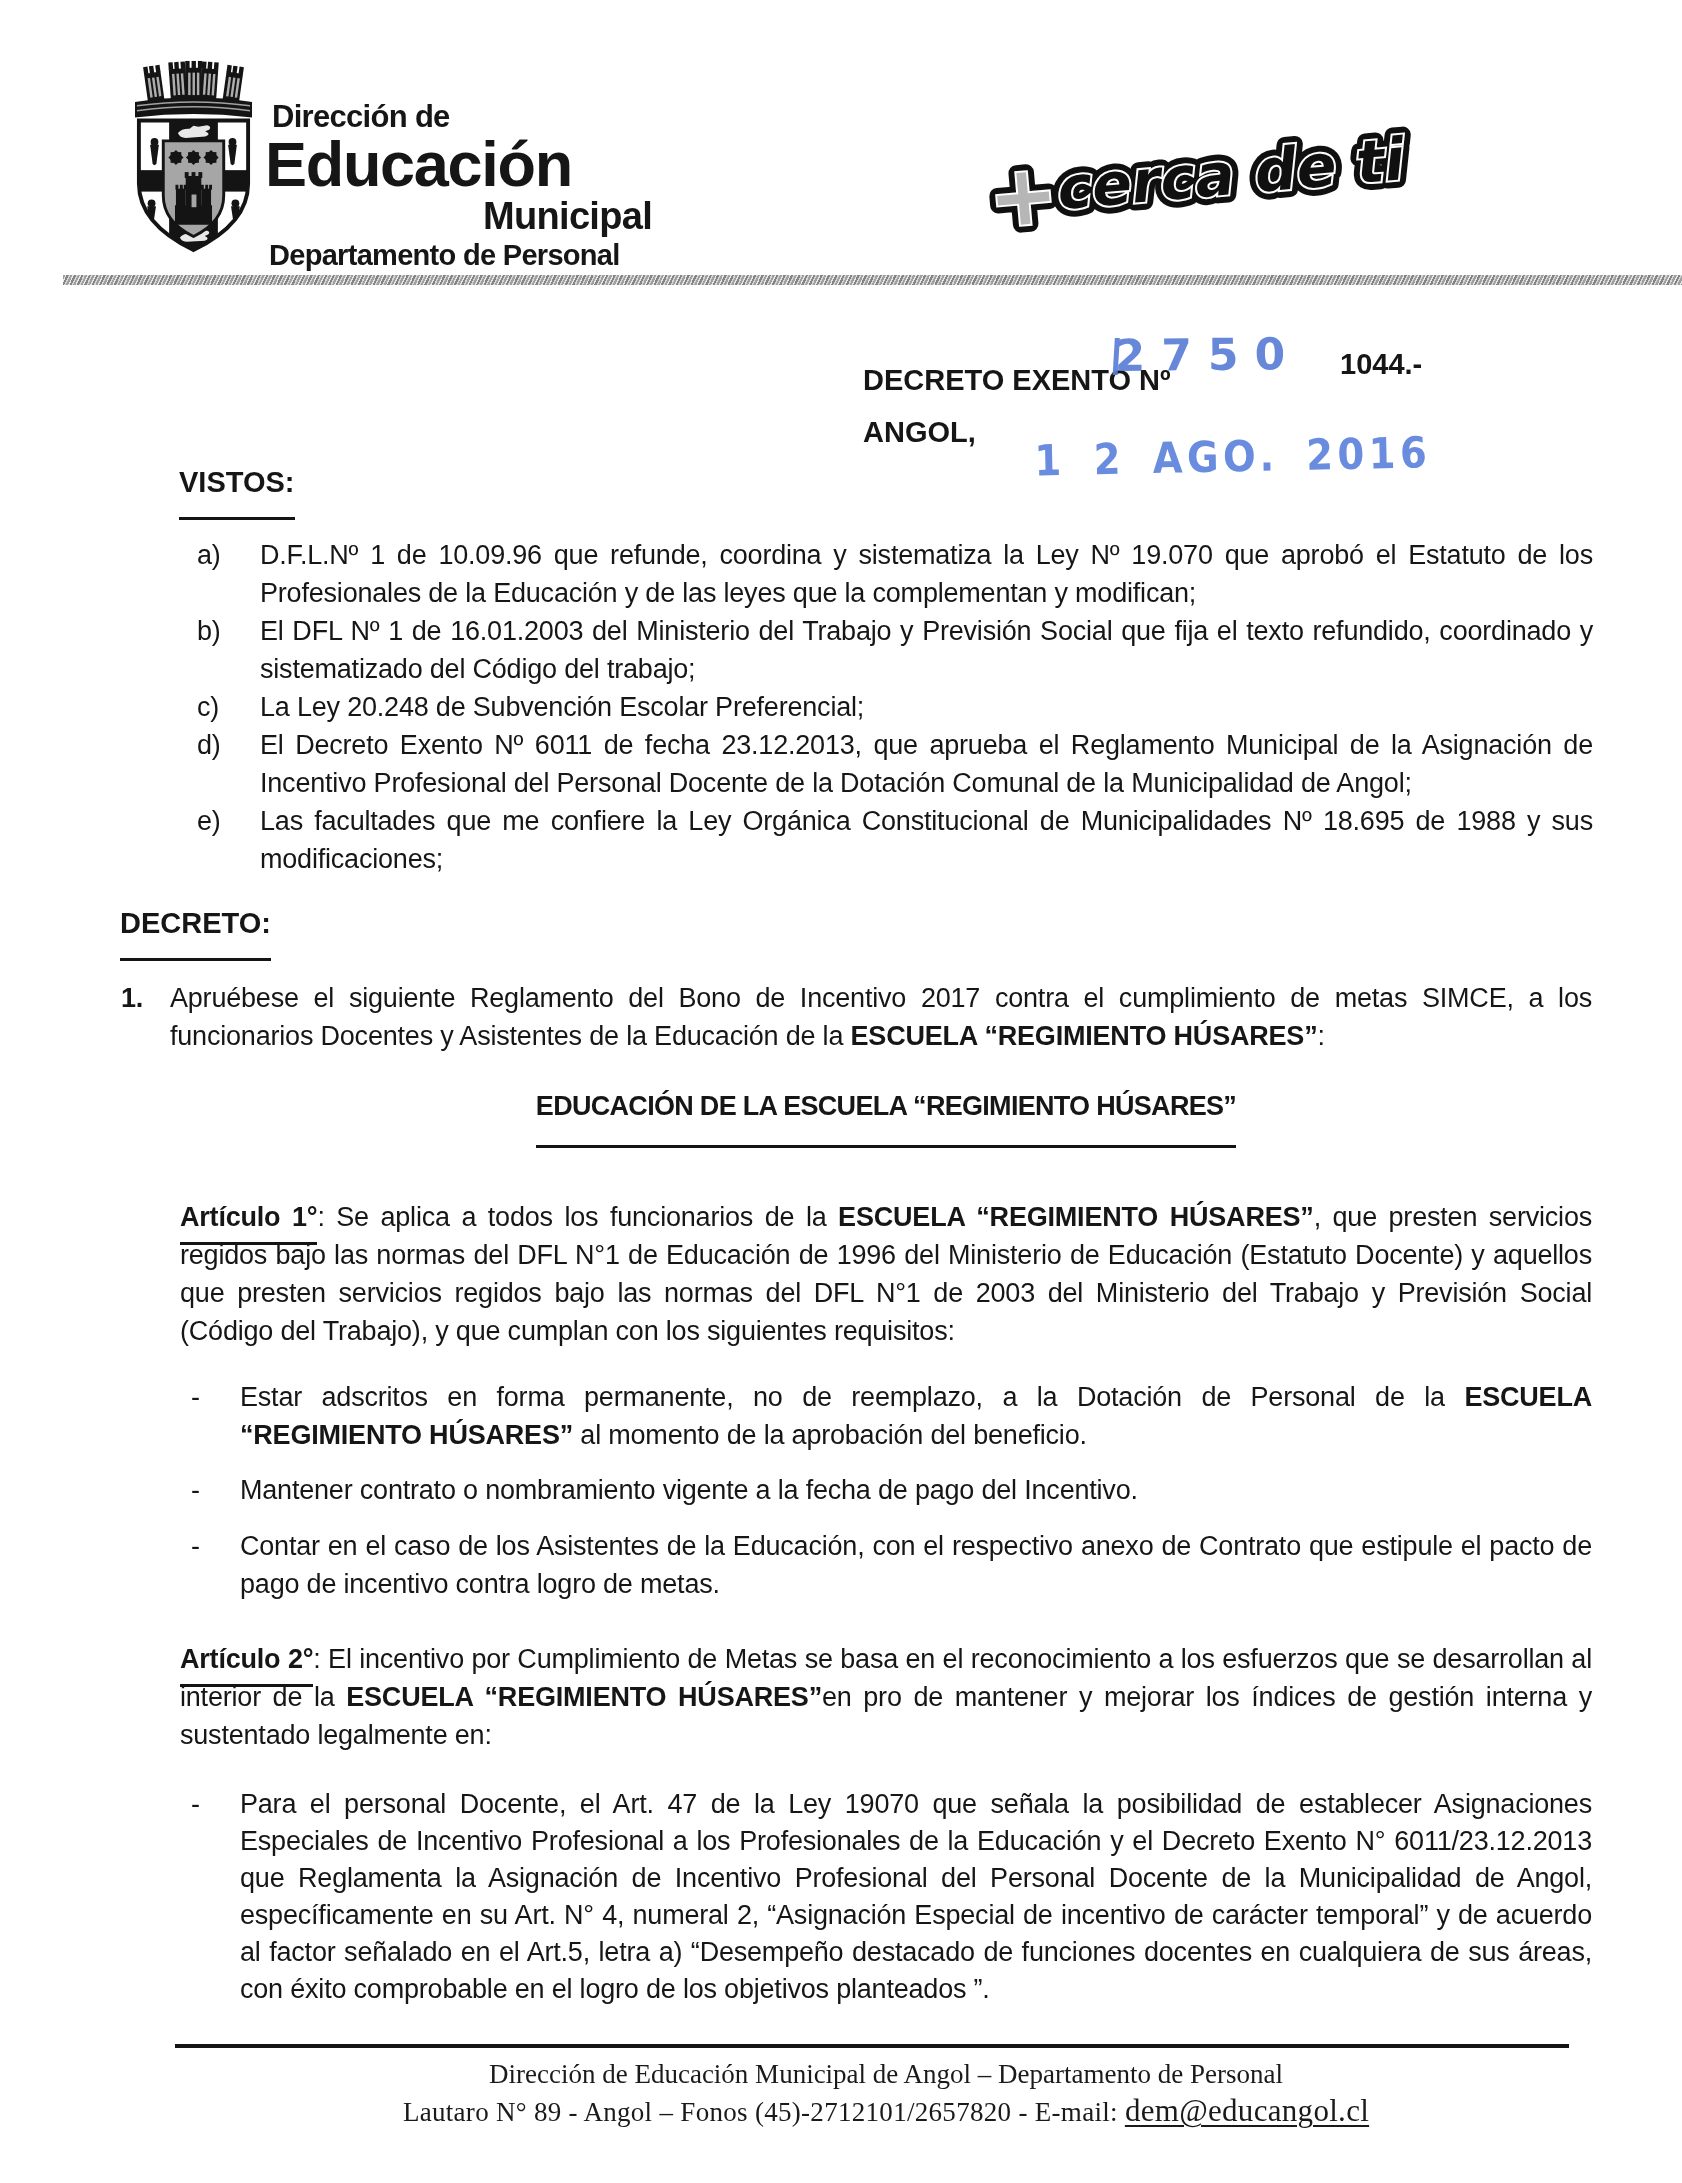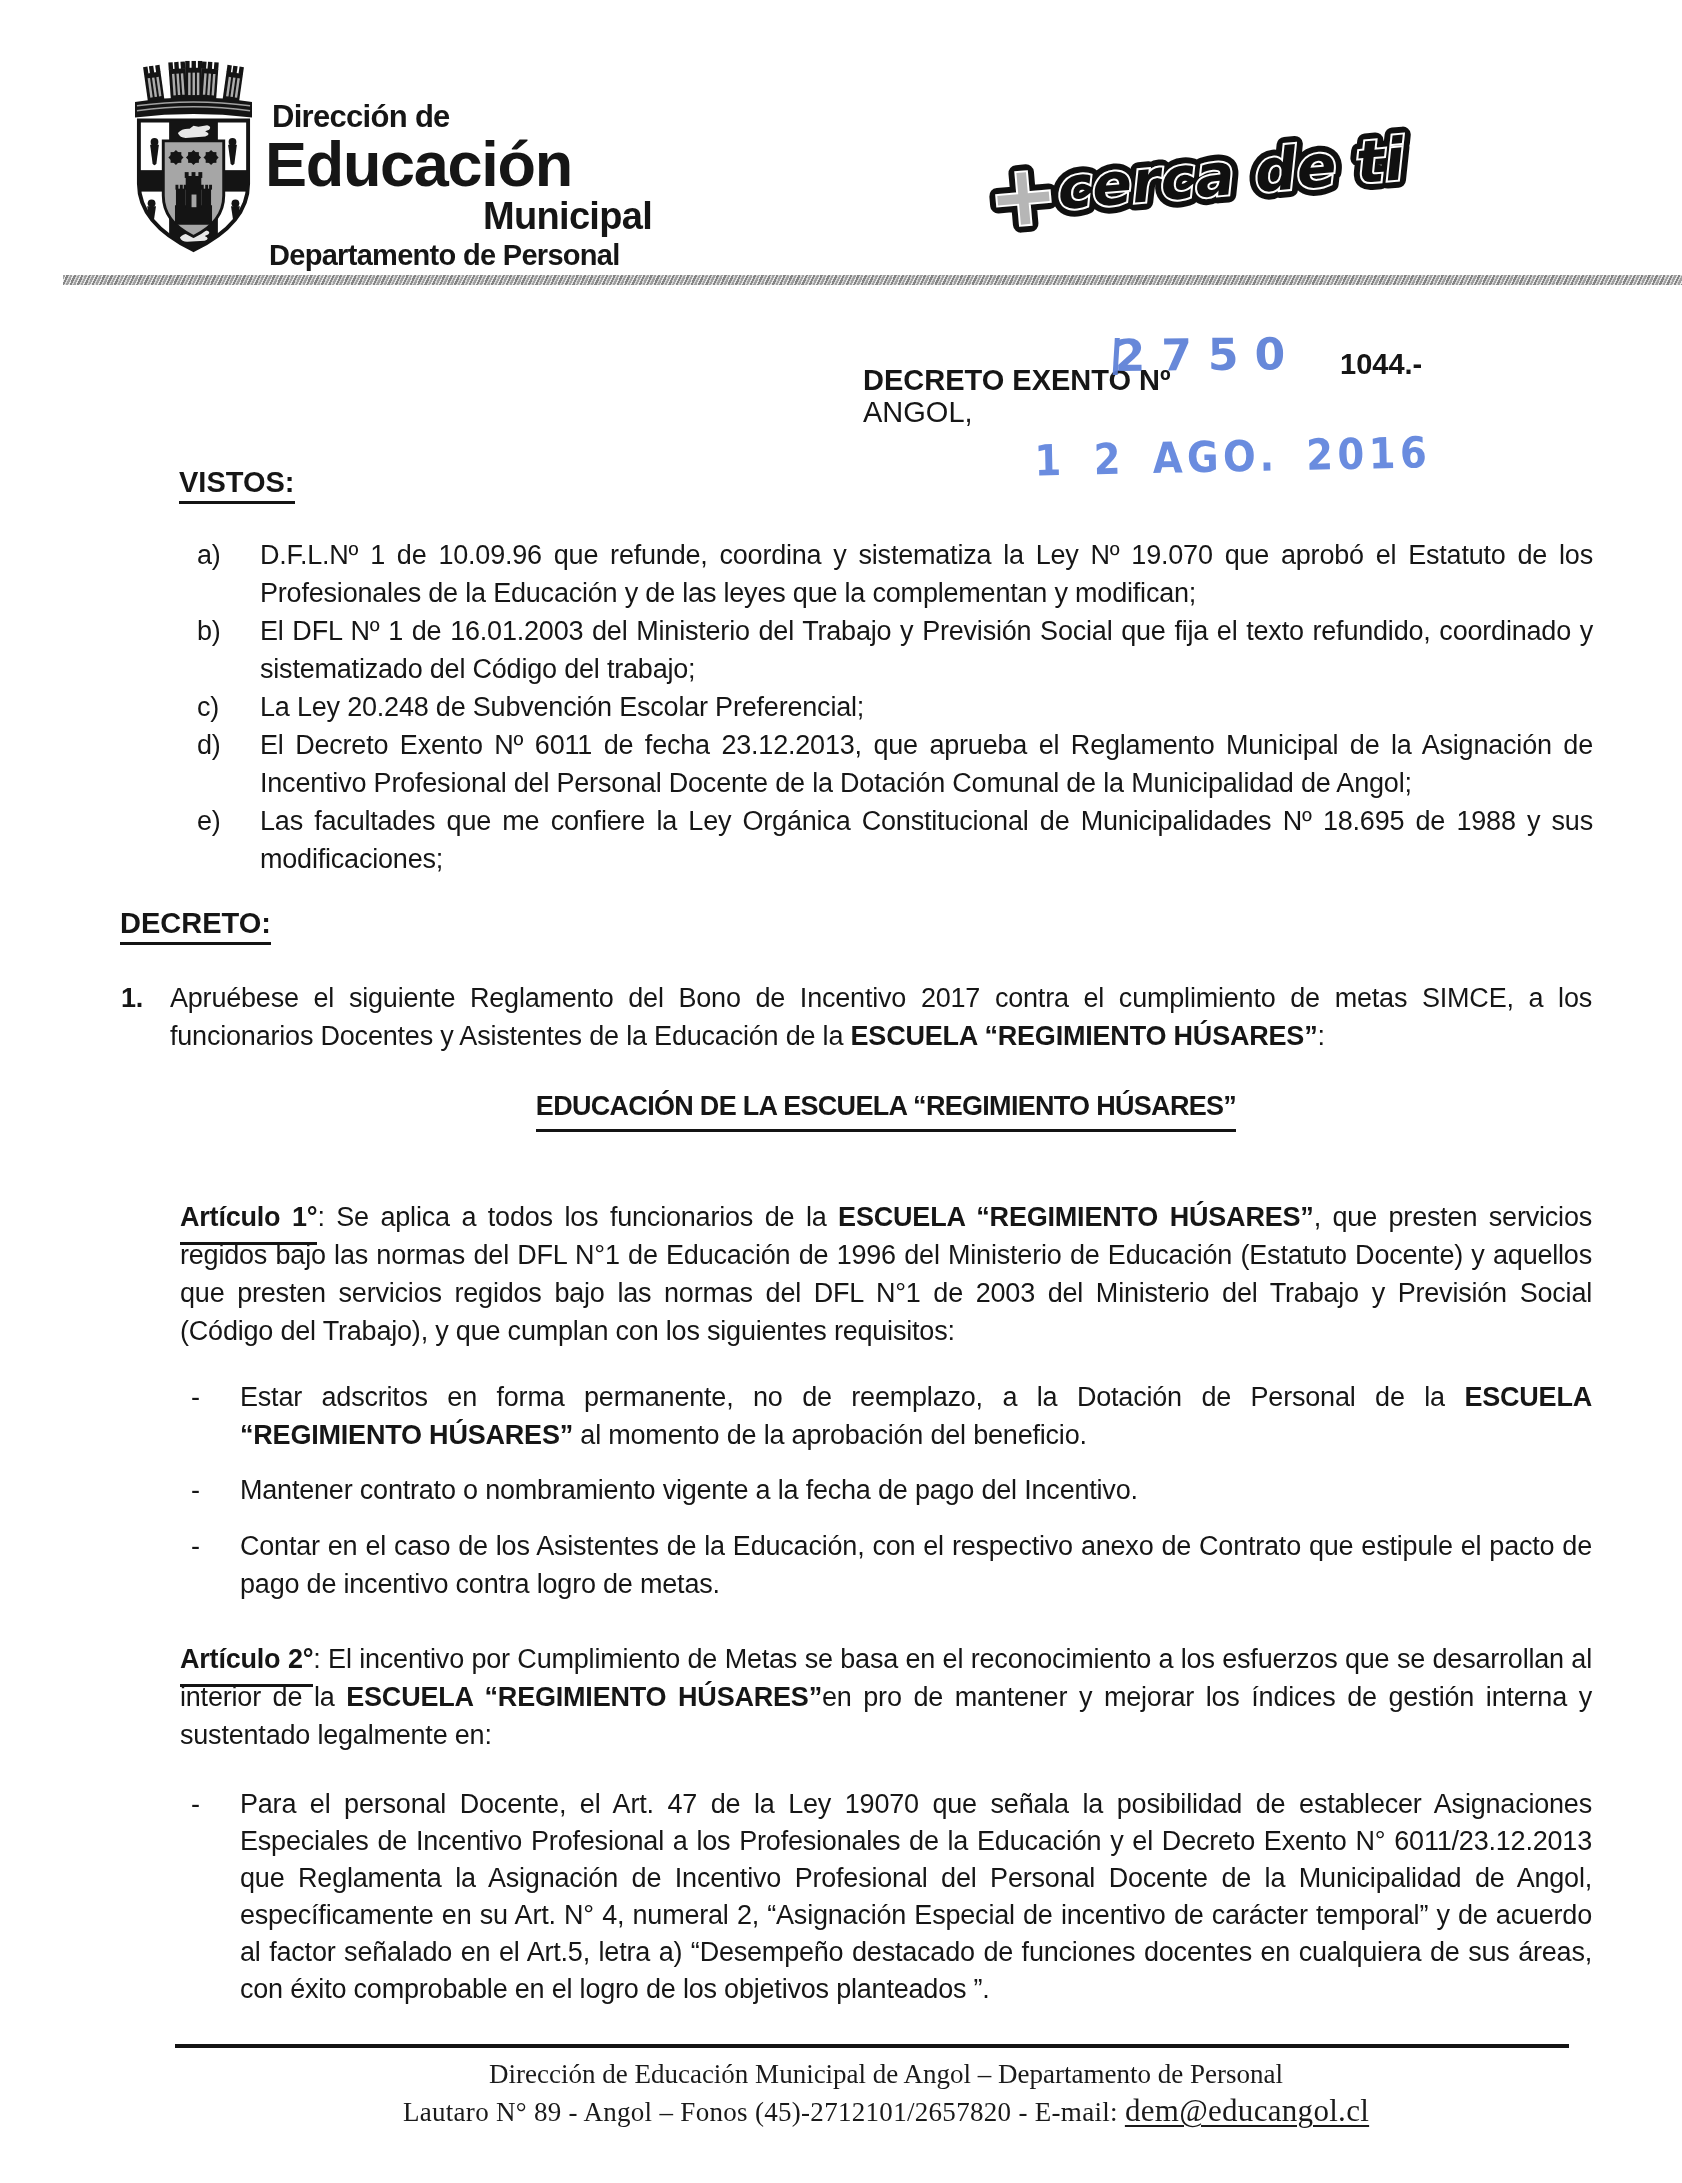--- a/index.html
+++ b/index.html
@@ -21,26 +21,26 @@
   .sl-fill-plus{fill:#b6b6b6;stroke:#ffffff;stroke-width:6;paint-order:stroke;}
   .separator{left:63px;top:275px;width:1619px;height:10px;
      background:repeating-linear-gradient(115deg,#8f8f8f 0 2px,#e3e3e3 2px 3.3px,#6f6f6f 3.3px 5.3px,#cfcfcf 5.3px 6.7px);
      opacity:.85;}
   
   .decree-label{left:863px;top:364px;font-size:29px;font-weight:700;}
   .stamp-num{left:1114px;top:329px;font-family:"DejaVu Sans",sans-serif;font-size:44px;font-weight:700;
      letter-spacing:16px;transform:rotate(-.6deg);opacity:.92;}
   .stamp-bar{display:inline-block;width:4.7px;height:37px;transform:skewX(-4deg) translateY(4px);margin-right:-4px;}
   .decree-num{left:1340px;top:348px;font-size:29px;font-weight:700;}
-  .city{left:863px;top:396px;font-size:29px;font-weight:400;}
+  .city{left:863px;top:416px;font-size:29px;font-weight:700;}
   .date-stamp{left:1034px;top:436px;font-family:"DejaVu Sans",sans-serif;font-size:41px;font-weight:700;
      letter-spacing:4.7px;word-spacing:10.7px;transform:rotate(-1.2deg) scale(.94,1.04);transform-origin:left top;opacity:.9;}
   
   .body-fs{font-size:27px;line-height:38px;letter-spacing:-0.2px;}
-  .hline{display:inline-block;border-bottom:3.3px solid #141414;padding-bottom:2px;}
+  .hline{display:inline-block;border-bottom:3.3px solid #141414;padding-bottom:18px;}
   .vistos-h{left:179px;top:466px;font-size:29px;font-weight:700;}
   .vistos-list{left:197px;top:536px;width:1396px;}
   .v-row{display:flex;}
   .v-mk{flex:none;width:63px;}
   .v-tx{flex:1;text-align:justify;}
   .decreto-h{left:120px;top:907px;font-size:29px;font-weight:700;}
   .decreto-item{left:121px;top:979px;width:1471px;}
   .d-mk{flex:none;width:49px;font-weight:700;}
   .title-blk{left:135px;top:1086px;width:1502px;text-align:center;font-size:27px;line-height:41px;
      font-weight:700;letter-spacing:-0.7px;white-space:nowrap;}

